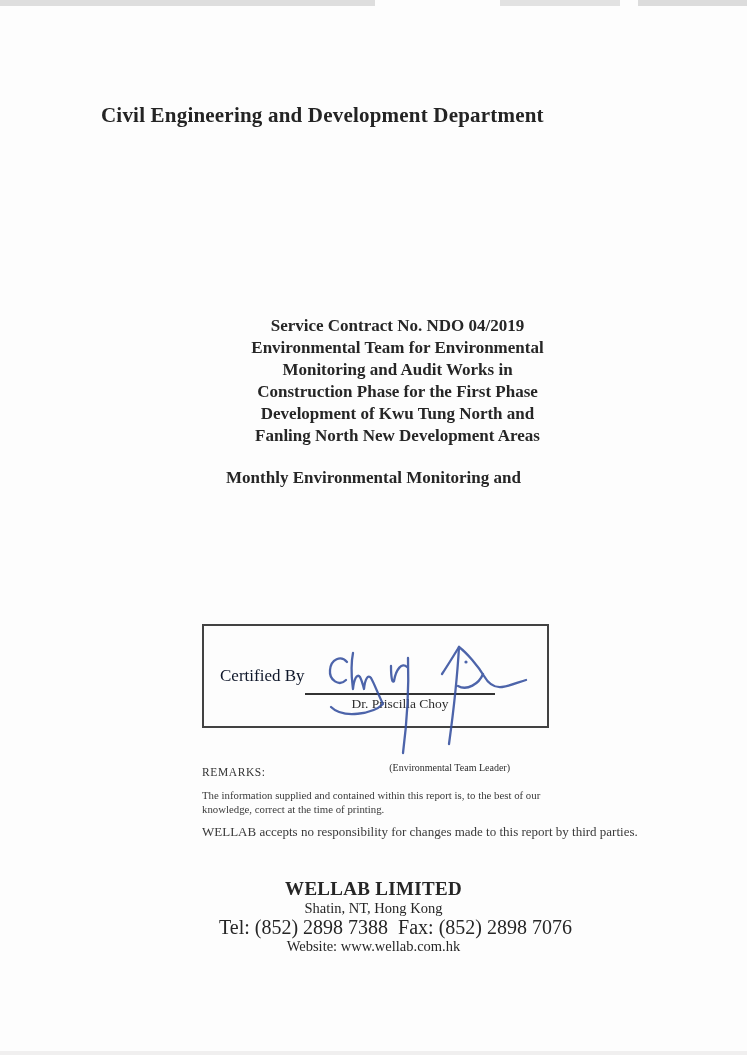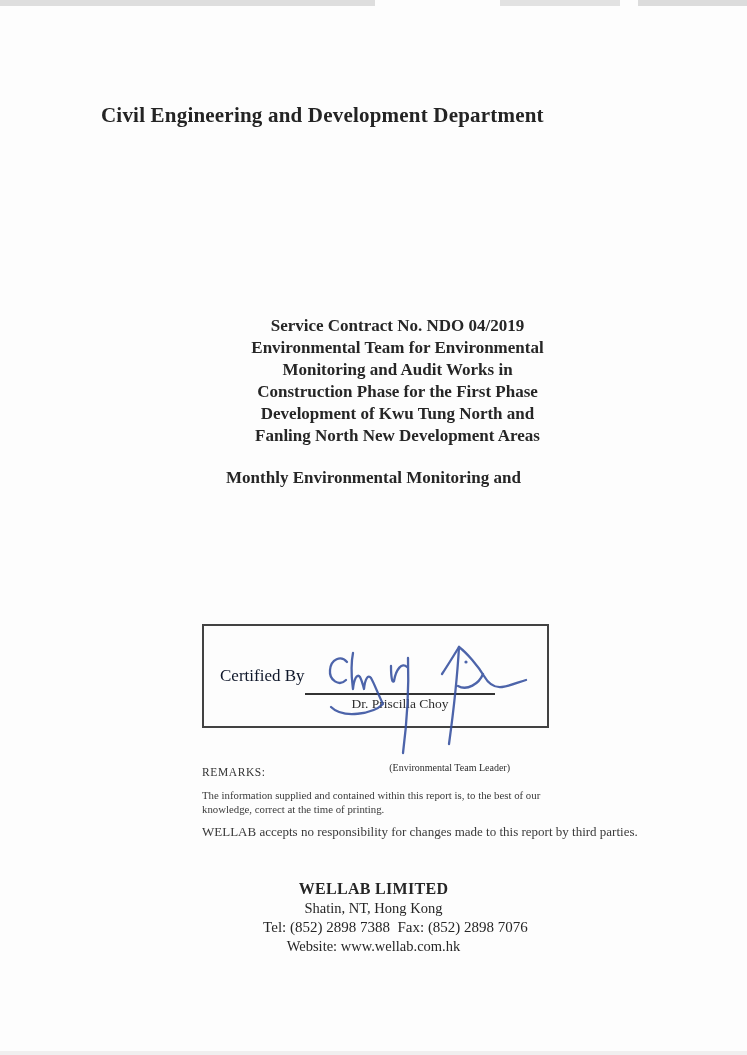--- a/index.html
+++ b/index.html
@@ -56,23 +56,23 @@
     font-size:11.5px; letter-spacing:0.6px; color:#333333;
   }
   .remarks-p1 { position:absolute; left:202px; top:789px; font-size:10.8px; line-height:13.5px; color:#3a3a3a; }
   .remarks-p1 span { display:block; }
   .remarks-p2 { position:absolute; left:202px; top:824px; font-size:13px; color:#3a3a3a; }
 
   .footer-block {
     position:absolute; left:0; top:879px; width:100%;
     text-align:center; color:#262626;
   }
-  .footer-company { font-size:16px; font-weight:bold; letter-spacing:0.3px; line-height:20px; }
+  .footer-company { font-size:19px; font-weight:bold; letter-spacing:0.3px; line-height:20px; }
   .footer-line { font-size:14.5px; line-height:19px; }
-  .footer-telfax { font-size:15px; line-height:19px; white-space:pre;margin-left:44px; }
+  .footer-telfax { font-size:20px; line-height:19px; white-space:pre;margin-left:44px; }
 </style>
 </head>
 <body>
 
 <div class="page">
 
   <div class="scan-strip s1"></div>
   <div class="scan-strip s2"></div>
   <div class="scan-strip s3"></div>
   <div class="scan-strip-bottom"></div>

